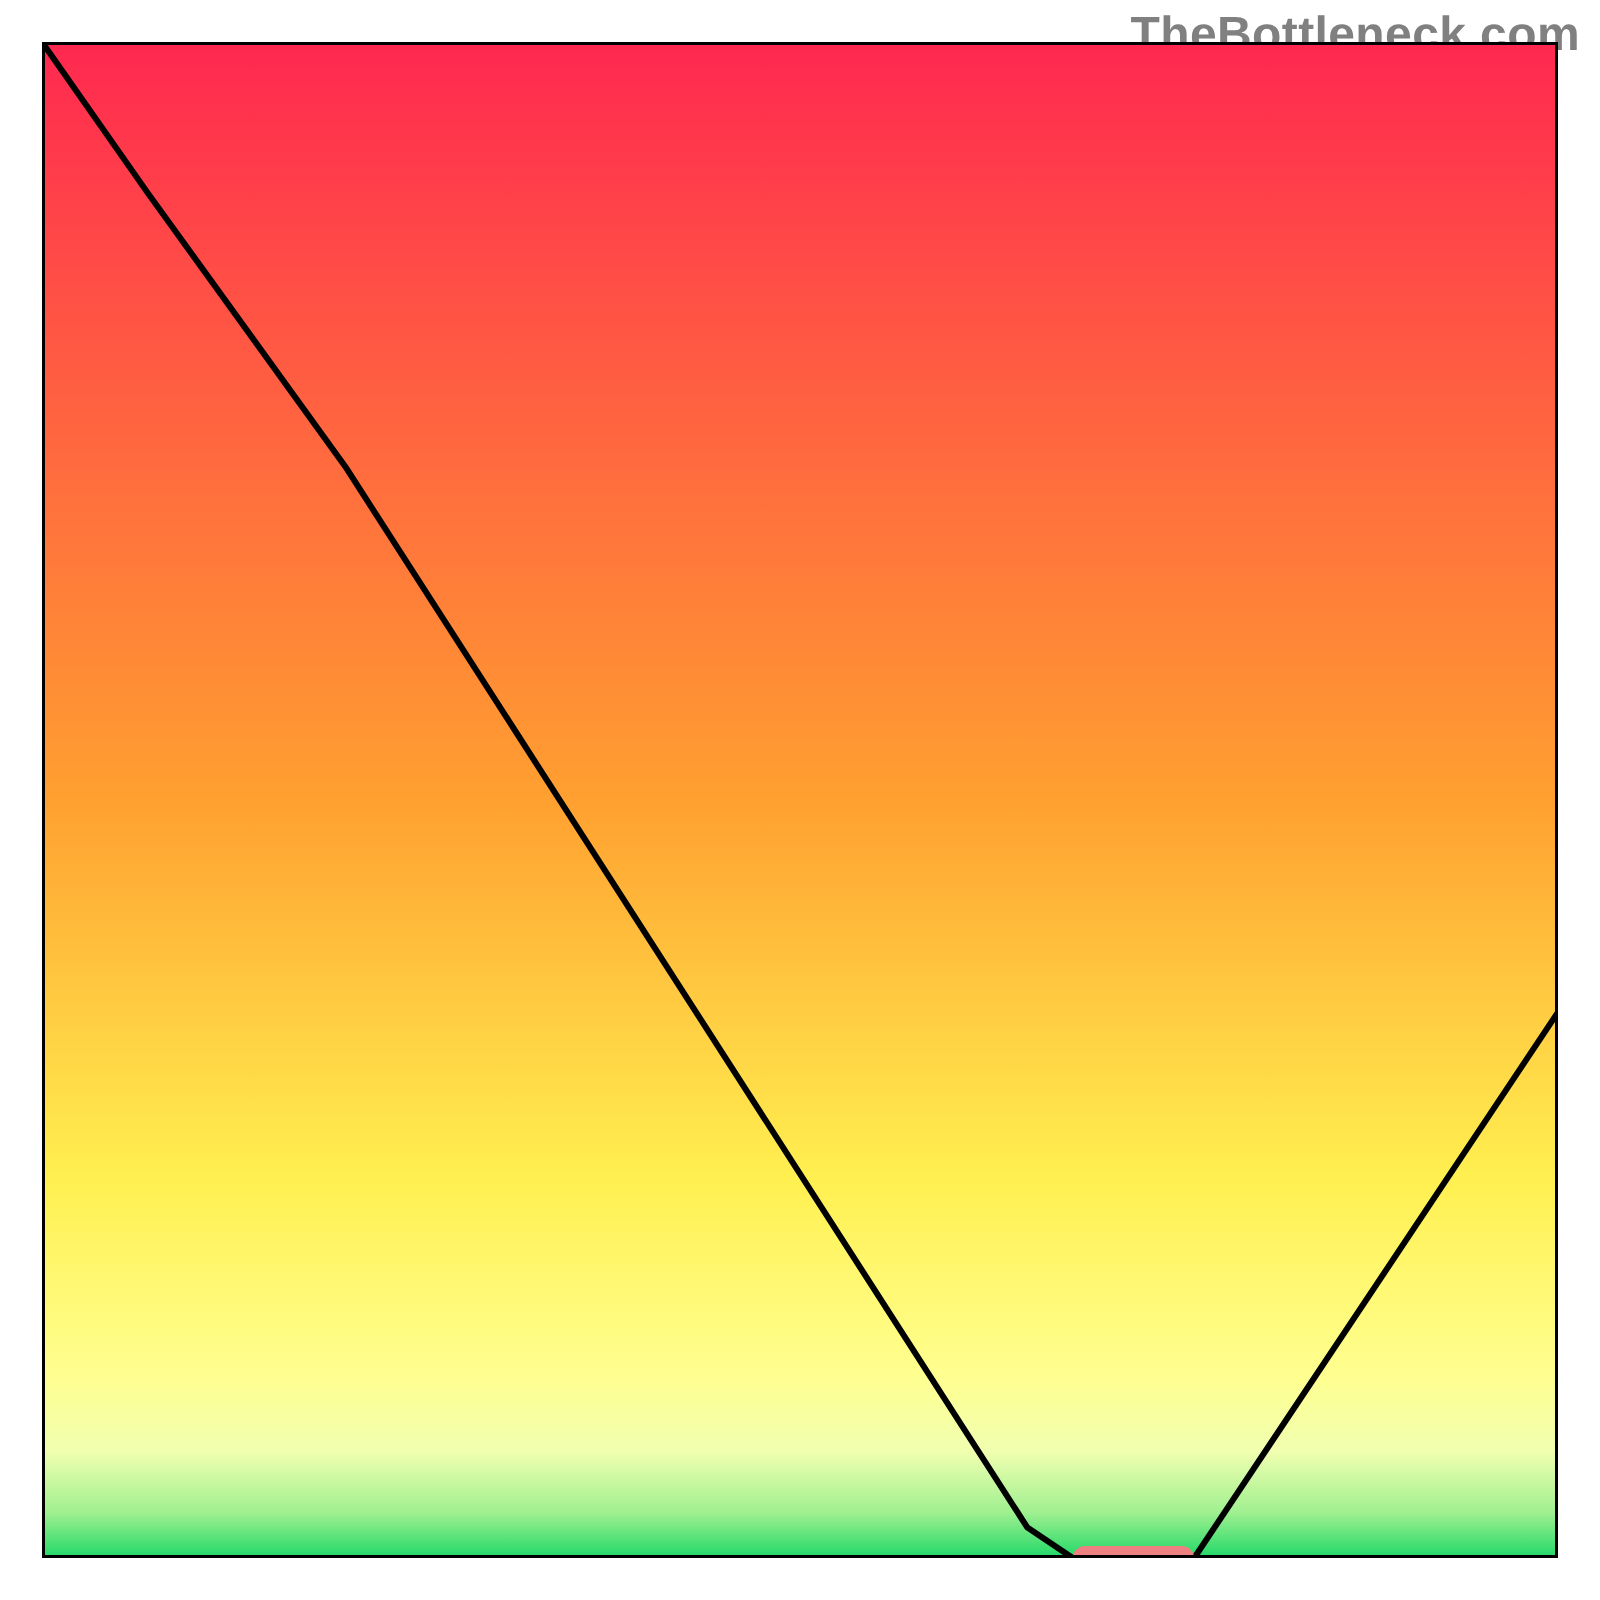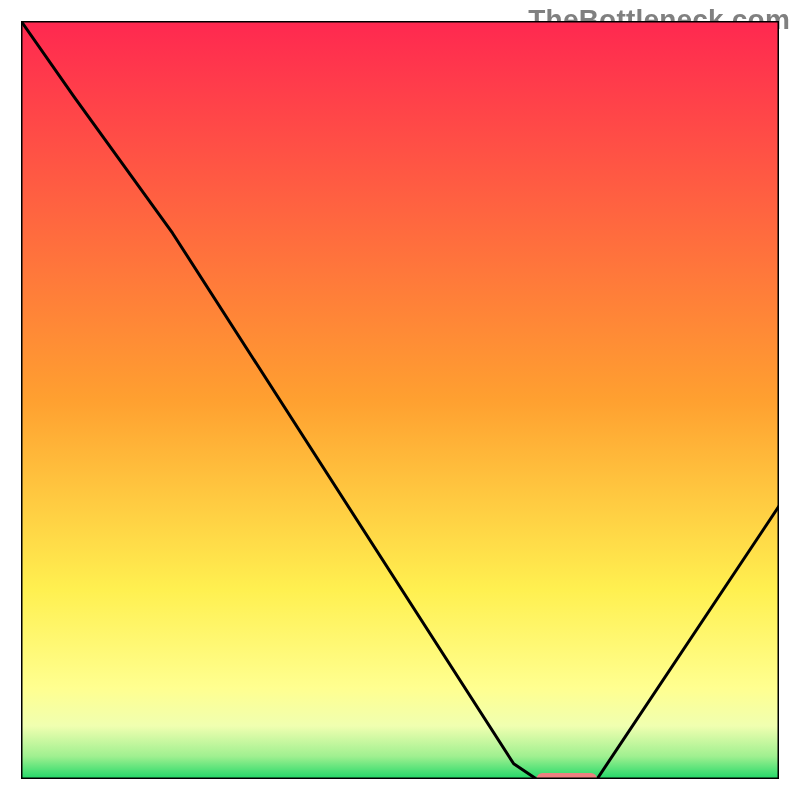--- a/index.html
+++ b/index.html
@@ -12,21 +12,21 @@
   }
   .chart-wrap {
     position: relative;
     width: 800px;
     height: 800px;
   }
   .watermark {
     position: absolute;
     top: 4px;
     right: 10px;
-    font-size: 28px;
+    font-size: 24px;
     font-weight: 600;
     color: #808080;
     letter-spacing: 0.2px;
     user-select: none;
   }
   .plot {
     position: absolute;
     left: 21px;
     top: 21px;
     width: 758px;

